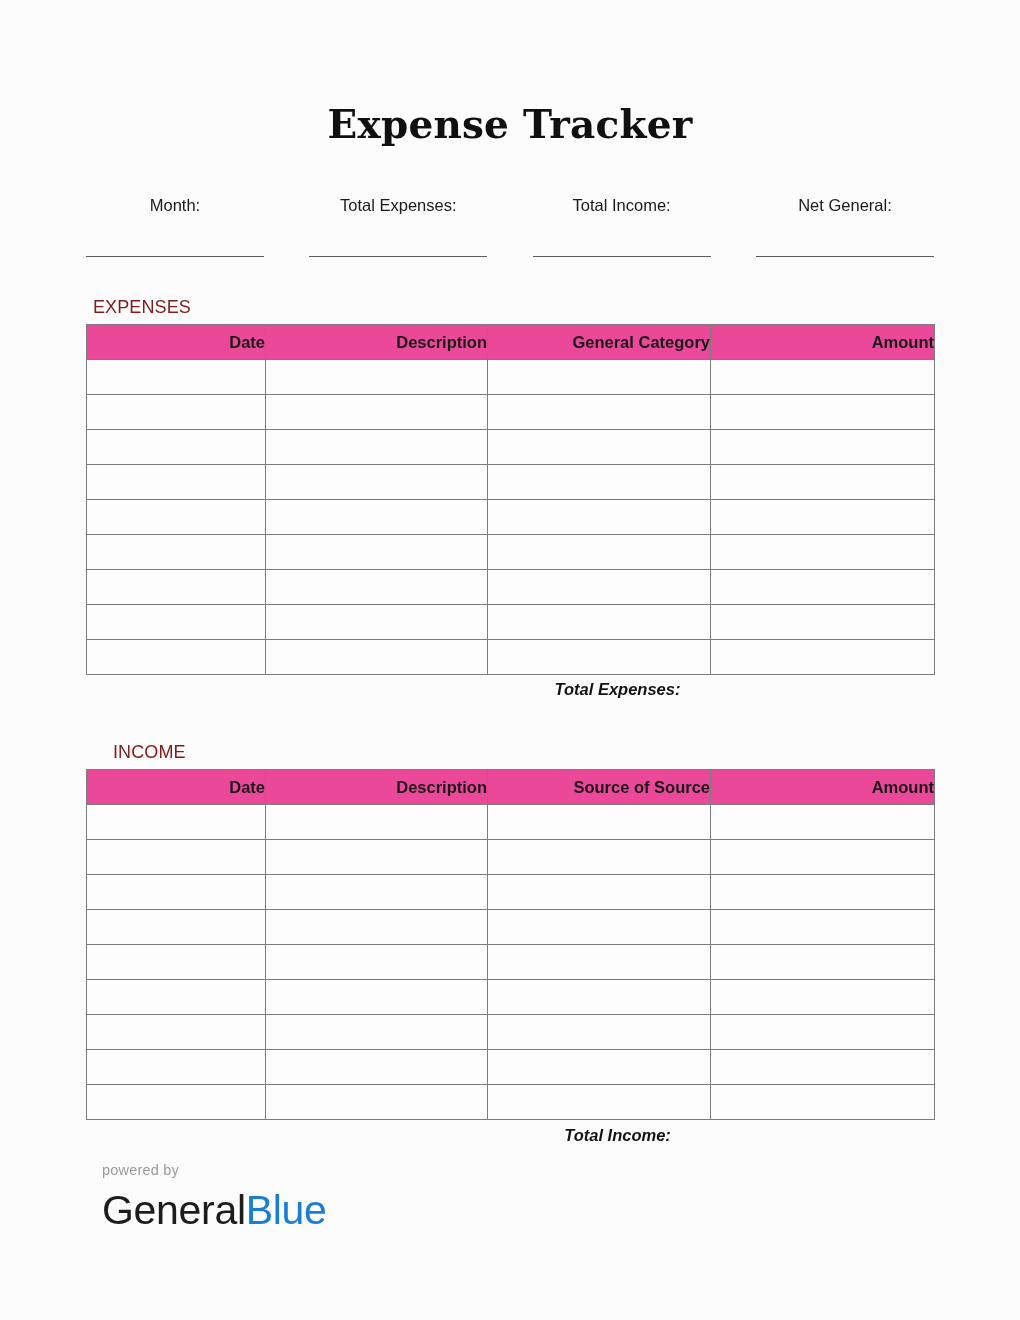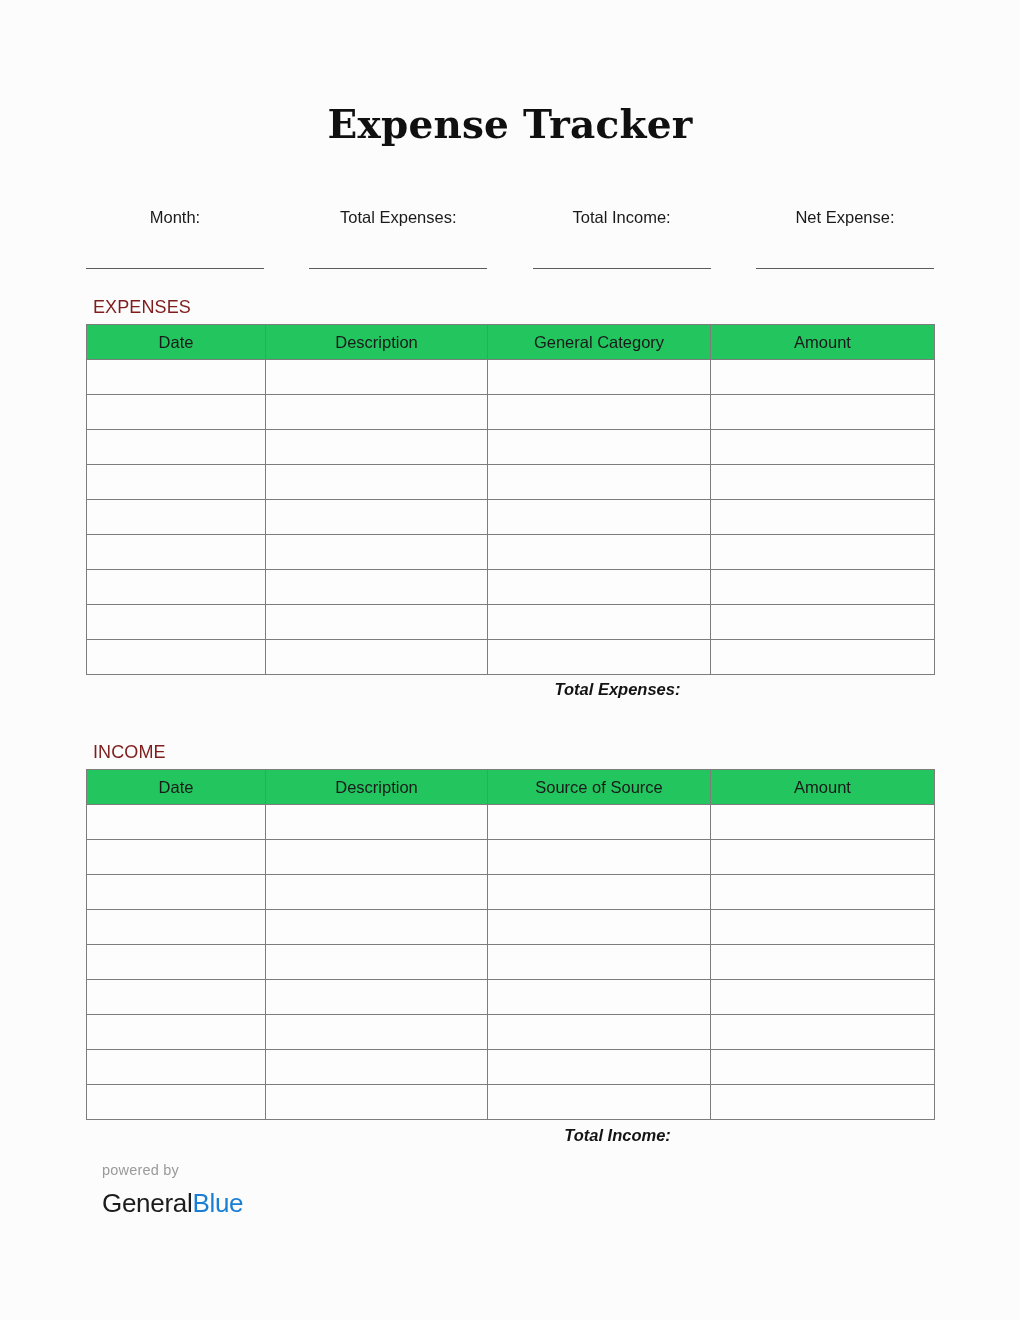--- a/index.html
+++ b/index.html
@@ -46,21 +46,20 @@
     top: 196px;
     width: 848px;
     display: flex;
     justify-content: space-between;
   }
   .summary-field {
     width: 178px;
     display: flex;
     flex-direction: column;
     align-items: center;
-    margin-top: 12px;
   }
   .summary-label {
     font-size: 16.5px;
     color: #1a1a1a;
     line-height: 1.2;
     white-space: nowrap;
   }
   .summary-rule {
     margin-top: 40px;
     width: 178px;
@@ -71,46 +70,46 @@
   
   .section-label {
     position: absolute;
     left: 93px;
     font-size: 18px;
     font-weight: normal;
     letter-spacing: 0.1px;
     color: #7f1d1d;
   }
   #expenses-section-label { top: 297px; }
-  #income-section-label   { top: 742px; }
+  #income-section-label   { top: 742px; margin-left: 20px; }
 
   
   .sheet-table {
     position: absolute;
     left: 86px;
     width: 848px;
     border-collapse: collapse;
     table-layout: fixed;
   }
   #expenses-table { top: 324px; }
   #income-table   { top: 769px; }
 
   .sheet-table col.c-date { width: 179px; }
   .sheet-table col.c-desc { width: 222px; }
   .sheet-table col.c-cat  { width: 223px; }
   .sheet-table col.c-amt  { width: 224px; }
 
   .sheet-table th {
     height: 34px;
-    background: #22c55e;
+    background: #ec4899;
     border: 1px solid #7d7d7d;
     font-size: 16.5px;
-    font-weight: normal;
+    font-weight: bold;
     color: #1a1a1a;
-    text-align: center;
+    text-align: right;
     padding: 0;
   }
   .sheet-table td {
     height: 34px;
     border: 1px solid #7d7d7d;
     padding: 0;
     background: #fdfdfd;
   }
 
   
@@ -138,21 +137,21 @@
     top: 1163px;
     line-height: 1;
   }
   .powered-by {
     font-size: 14.5px;
     color: #9a9a9a;
     letter-spacing: 0.2px;
     margin-bottom: 12px;
   }
   .brand {
-    font-size: 26px;
+    font-size: 41px;
     letter-spacing: -0.3px;
     white-space: nowrap;
   }
   .brand-general { color: #1c1c1c; }
   .brand-blue { color: #1a7fd4; }
 </style>
 </head>
 <body>
 
 <div class="page">
@@ -166,21 +165,21 @@
     </div>
     <div class="summary-field">
       <div class="summary-label">Total Expenses:</div>
       <div class="summary-rule"></div>
     </div>
     <div class="summary-field">
       <div class="summary-label">Total Income:</div>
       <div class="summary-rule"></div>
     </div>
     <div class="summary-field">
-      <div class="summary-label">Net Expense:</div>
+      <div class="summary-label">Net General:</div>
       <div class="summary-rule"></div>
     </div>
   </div>
 
   <div class="section-label" id="expenses-section-label">EXPENSES</div>
 
   <table class="sheet-table" id="expenses-table">
     <colgroup>
       <col class="c-date">
         <col class="c-desc">

